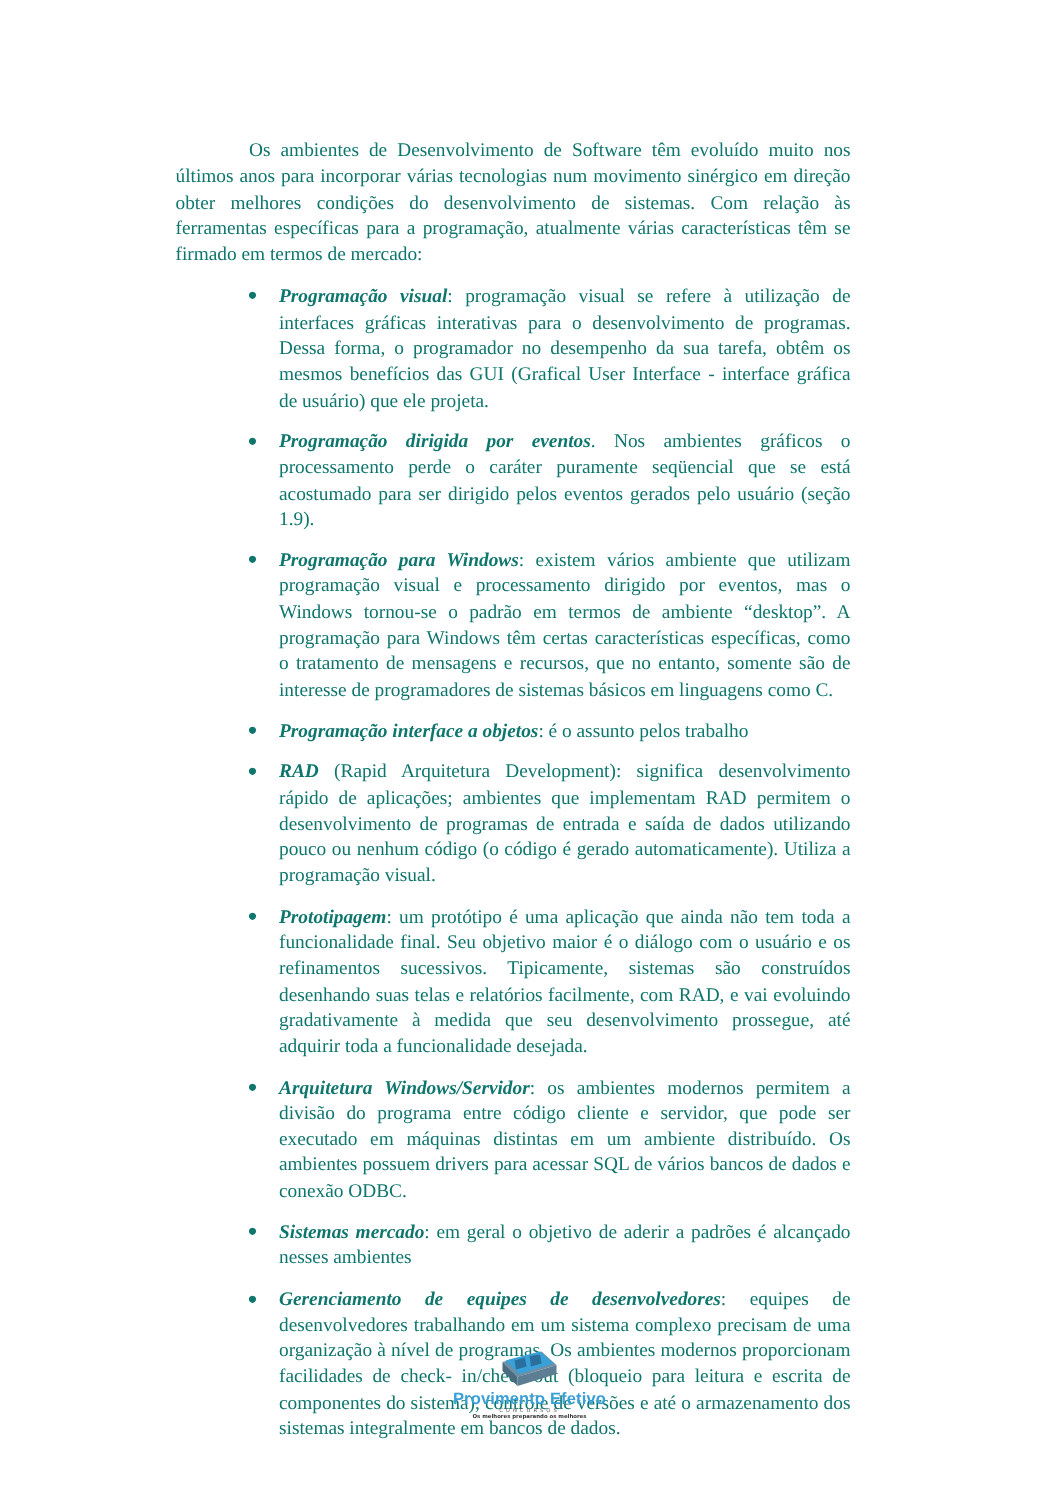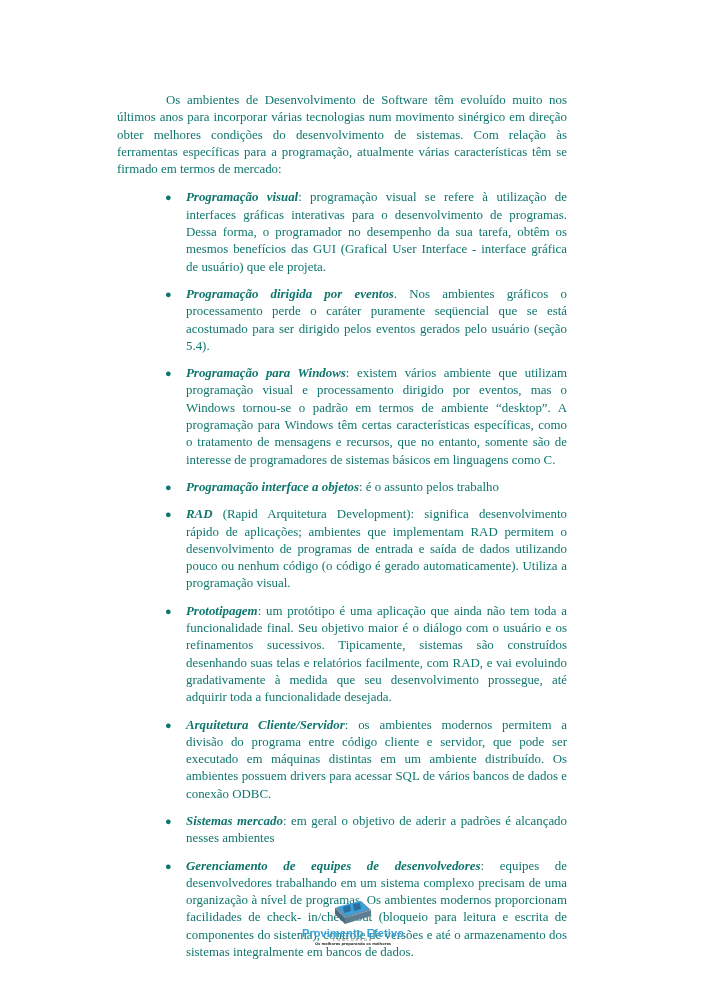--- a/index.html
+++ b/index.html
@@ -34,26 +34,26 @@
     color: #333; white-space: nowrap;
   }
 </style>
 </head>
 <body>
 
 <div class="page">
   <p class="intro">Os ambientes de Desenvolvimento de Software têm evoluído muito nos últimos anos para incorporar várias tecnologias num movimento sinérgico em direção obter melhores condições do desenvolvimento de sistemas. Com relação às ferramentas específicas para a programação, atualmente várias características têm se firmado em termos de mercado:</p>
   <ul class="items">
     <li><span class="bullet">●</span><span class="term">Programação visual</span><span>: programação visual se refere à utilização de interfaces gráficas interativas para o desenvolvimento de programas. Dessa forma, o programador no desempenho da sua tarefa, obtêm os mesmos benefícios das GUI (Grafical User Interface - interface gráfica de usuário) que ele projeta.</span></li>
-    <li><span class="bullet">●</span><span class="term">Programação dirigida por eventos</span><span>. Nos ambientes gráficos o processamento perde o caráter puramente seqüencial que se está acostumado para ser dirigido pelos eventos gerados pelo usuário (seção 5.4).</span></li>
+    <li><span class="bullet">●</span><span class="term">Programação dirigida por eventos</span><span>. Nos ambientes gráficos o processamento perde o caráter puramente seqüencial que se está acostumado para ser dirigido pelos eventos gerados pelo usuário (seção 1.9).</span></li>
     <li><span class="bullet">●</span><span class="term">Programação para Windows</span><span>: existem vários ambiente que utilizam programação visual e processamento dirigido por eventos, mas o Windows tornou-se o padrão em termos de ambiente “desktop”. A programação para Windows têm certas características específicas, como o tratamento de mensagens e recursos, que no entanto, somente são de interesse de programadores de sistemas básicos em linguagens como C.</span></li>
     <li><span class="bullet">●</span><span class="term">Programação interface a objetos</span><span>: é o assunto pelos trabalho</span></li>
     <li><span class="bullet">●</span><span class="term">RAD</span><span> (Rapid Arquitetura Development): significa desenvolvimento rápido de aplicações; ambientes que implementam RAD permitem o desenvolvimento de programas de entrada e saída de dados utilizando pouco ou nenhum código (o código é gerado automaticamente). Utiliza a programação visual.</span></li>
     <li><span class="bullet">●</span><span class="term">Prototipagem</span><span>: um protótipo é uma aplicação que ainda não tem toda a funcionalidade final. Seu objetivo maior é o diálogo com o usuário e os refinamentos sucessivos. Tipicamente, sistemas são construídos desenhando suas telas e relatórios facilmente, com RAD, e vai evoluindo gradativamente à medida que seu desenvolvimento prossegue, até adquirir toda a funcionalidade desejada.</span></li>
-    <li><span class="bullet">●</span><span class="term">Arquitetura Cliente/Servidor</span><span>: os ambientes modernos permitem a divisão do programa entre código cliente e servidor, que pode ser executado em máquinas distintas em um ambiente distribuído. Os ambientes possuem drivers para acessar SQL de vários bancos de dados e conexão ODBC.</span></li>
+    <li><span class="bullet">●</span><span class="term">Arquitetura Windows/Servidor</span><span>: os ambientes modernos permitem a divisão do programa entre código cliente e servidor, que pode ser executado em máquinas distintas em um ambiente distribuído. Os ambientes possuem drivers para acessar SQL de vários bancos de dados e conexão ODBC.</span></li>
     <li><span class="bullet">●</span><span class="term">Sistemas mercado</span><span>: em geral o objetivo de aderir a padrões é alcançado nesses ambientes</span></li>
     <li><span class="bullet">●</span><span class="term">Gerenciamento de equipes de desenvolvedores</span><span>: equipes de desenvolvedores trabalhando em um sistema complexo precisam de uma organização à nível de programas. Os ambientes modernos proporcionam facilidades de check- in/check-out (bloqueio para leitura e escrita de componentes do sistema), controle de versões e até o armazenamento dos sistemas integralmente em bancos de dados.</span></li>
   </ul>
 </div>
 
 <div class="logo">
   <svg width="44" height="28" viewBox="0 0 44 28">
     <polygon points="4,10 30,3 40,12 14,20" fill="#6d8fa6"></polygon>
     <polygon points="4,10 14,20 14,26 4,16" fill="#4a6a80"></polygon>
     <polygon points="14,20 40,12 40,18 14,26" fill="#5d7d92"></polygon>

